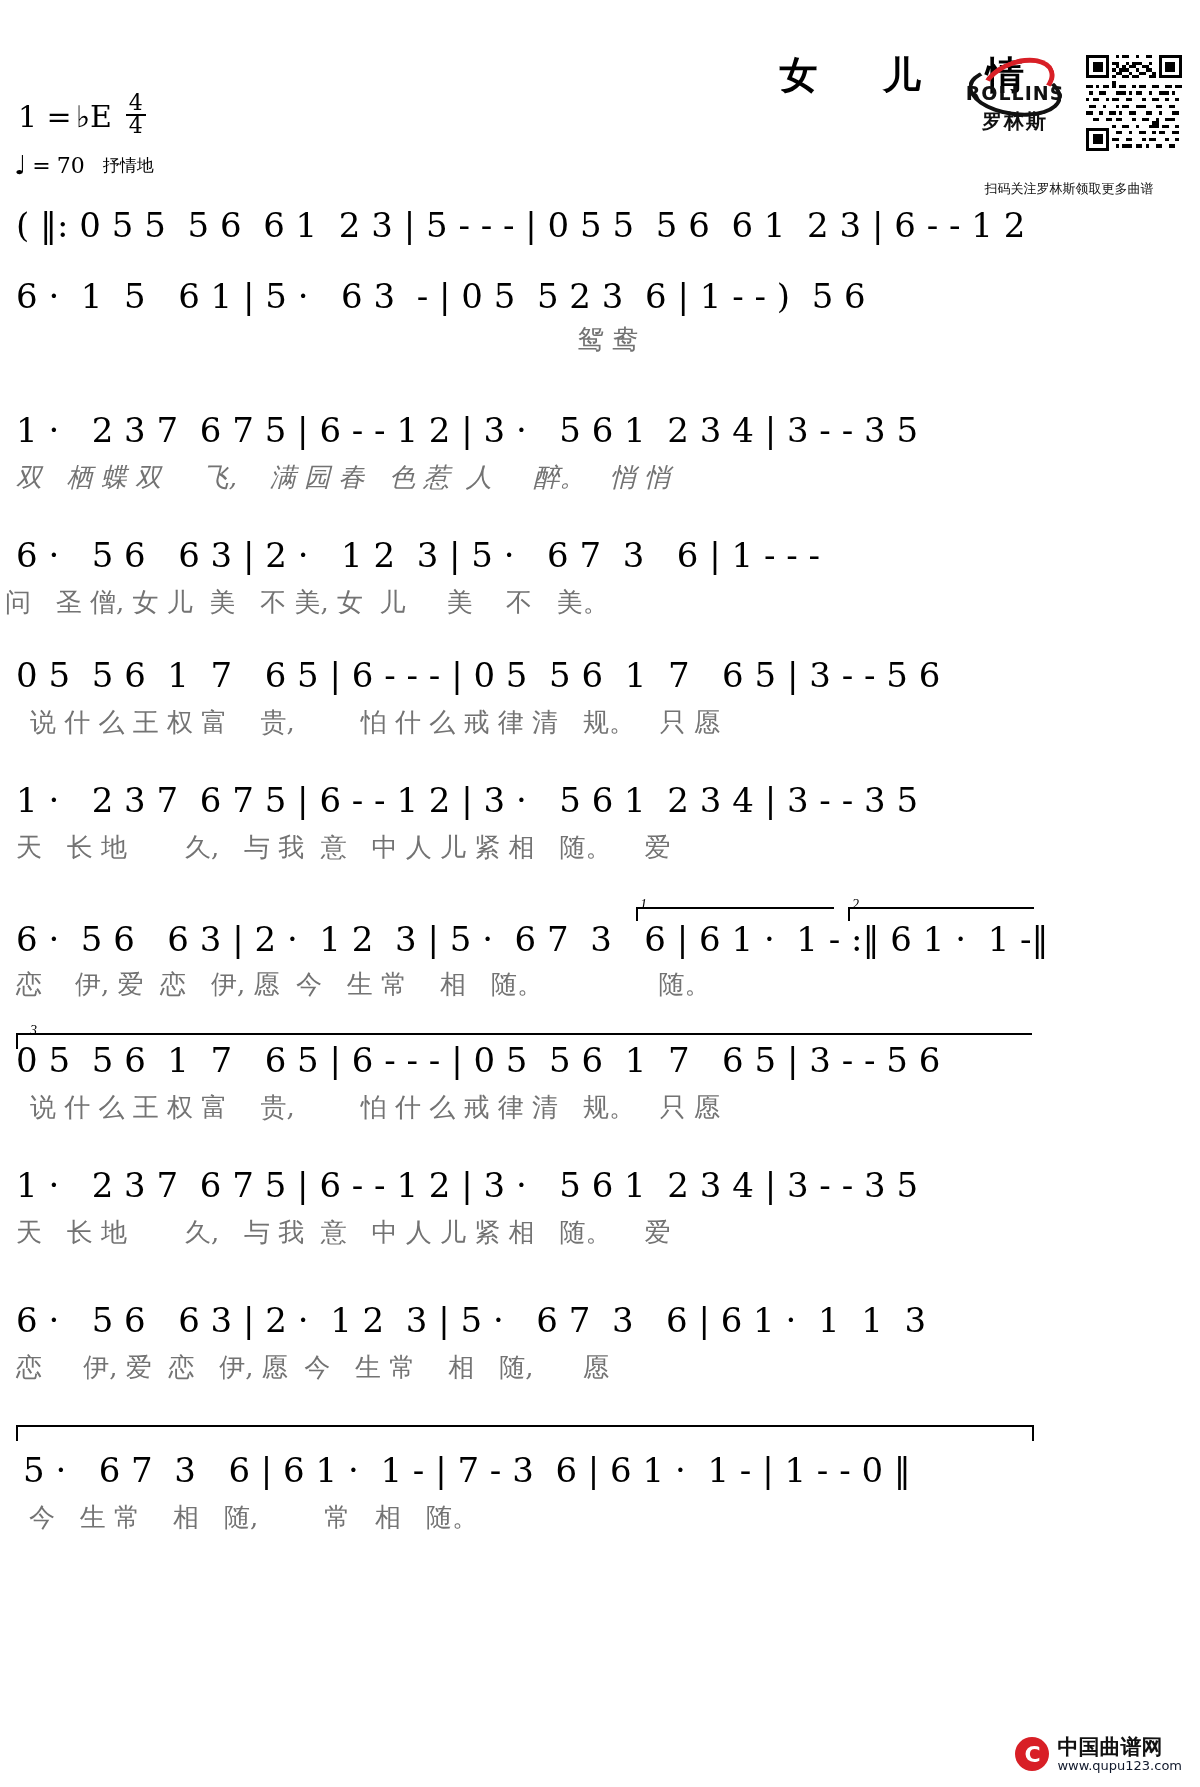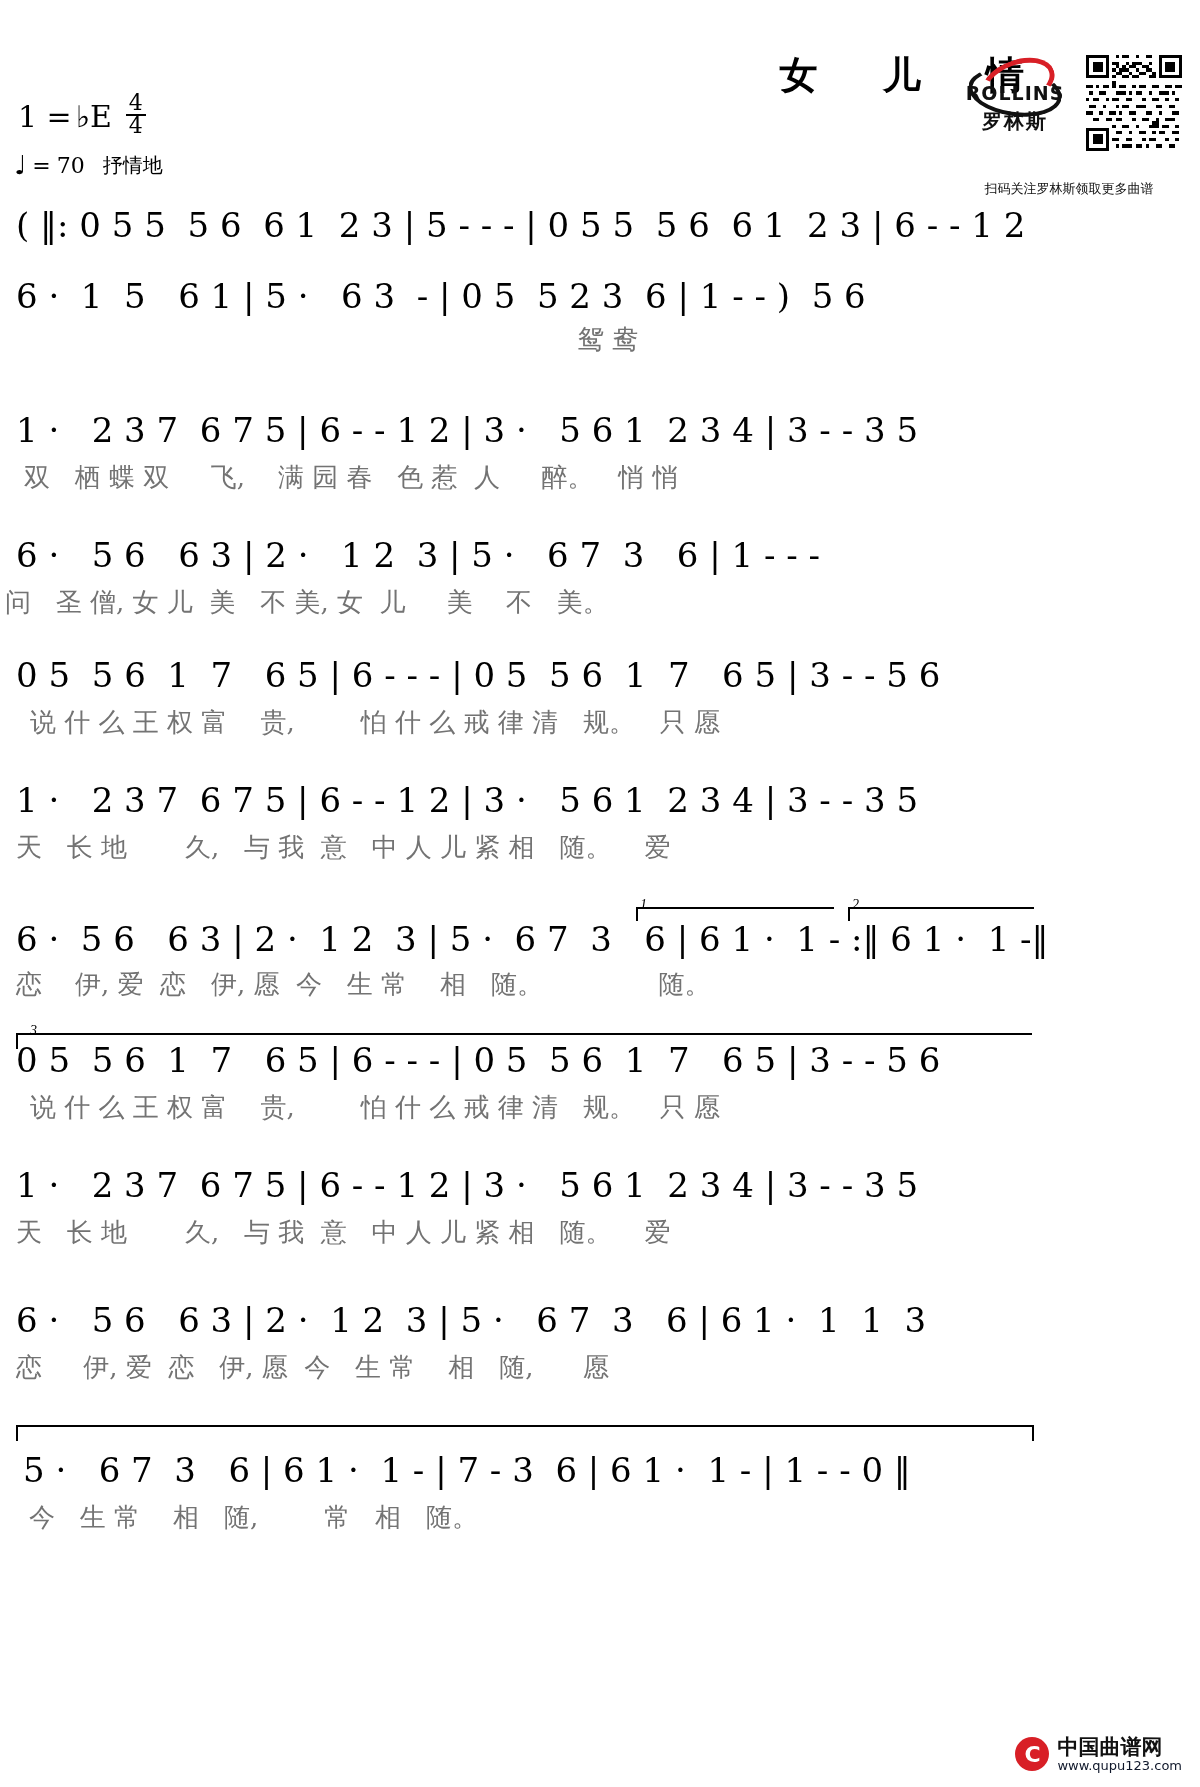--- a/index.html
+++ b/index.html
@@ -38,21 +38,21 @@
     top:-2px;
   }
   .meter .num{display:block;border-bottom:2px solid #000;padding:0 3px;}
   .meter .den{display:block;padding:0 3px;}
   .tempo{
     position:absolute;left:14px;top:150px;
     font-size:22px;color:#000;
     font-family:"DejaVu Serif", serif;
     display:flex;align-items:center;gap:6px;
   }
-  .tempo .expr{font-family:"DejaVu Serif", serif;font-size:20px;margin-left:12px;}
+  .tempo .expr{font-family:"DejaVu Serif", serif;font-size:17px;margin-left:12px;}
 
   
   .logo-block{position:absolute;right:18px;top:55px;width:226px;}
   .rollins{
     position:absolute;left:0;top:5px;width:118px;text-align:center;
   }
   .rollins .arcs{position:relative;height:42px;}
   .rollins .arc1{
     position:absolute;left:24px;top:0;width:66px;height:36px;
     border:5px solid #d81f26;border-radius:50%;
@@ -271,21 +271,21 @@
     <div class="notes" style="padding-left:16px;">( ‖: 0 5 5  5 6  6 1  2 3 | 5 - - - | 0 5 5  5 6  6 1  2 3 | 6 - - 1 2</div>
   </div>
 
   <div class="row" style="top:276px;">
     <div class="notes" style="padding-left:16px;">6 ·  1  5   6 1 | 5 ·   6 3  - | 0 5  5 2 3  6 | 1 - - )  5 6</div>
     <div class="lyrics" style="padding-left:16px;margin-top:6px;">                                                                    鸳 鸯</div>
   </div>
 
   <div class="row" style="top:410px;">
     <div class="notes" style="padding-left:16px;">1 ·   2 3 7  6 7 5 | 6 - - 1 2 | 3 ·   5 6 1  2 3 4 | 3 - - 3 5</div>
-    <div class="lyrics" style="padding-left:24px;margin-top:10px;">双   栖 蝶 双     飞,    满 园 春   色 惹  人     醉。   悄 悄</div>
+    <div class="lyrics" style="padding-left:16px;margin-top:10px;font-style:italic;">双   栖 蝶 双     飞,    满 园 春   色 惹  人     醉。   悄 悄</div>
   </div>
 
   <div class="row" style="top:535px;">
     <div class="notes" style="padding-left:16px;">6 ·   5 6   6 3 | 2 ·   1 2  3 | 5 ·   6 7  3   6 | 1 - - -</div>
     <div class="lyrics" style="padding-left:5px;margin-top:10px;">问   圣 僧, 女 儿  美   不 美, 女  儿     美    不   美。</div>
   </div>
 
   <div class="row" style="top:655px;">
     <div class="notes" style="padding-left:16px;">0 5  5 6  1  7   6 5 | 6 - - - | 0 5  5 6  1  7   6 5 | 3 - - 5 6</div>
     <div class="lyrics" style="padding-left:30px;margin-top:10px;">说 什 么 王 权 富    贵,        怕 什 么 戒 律 清   规。   只 愿</div>

